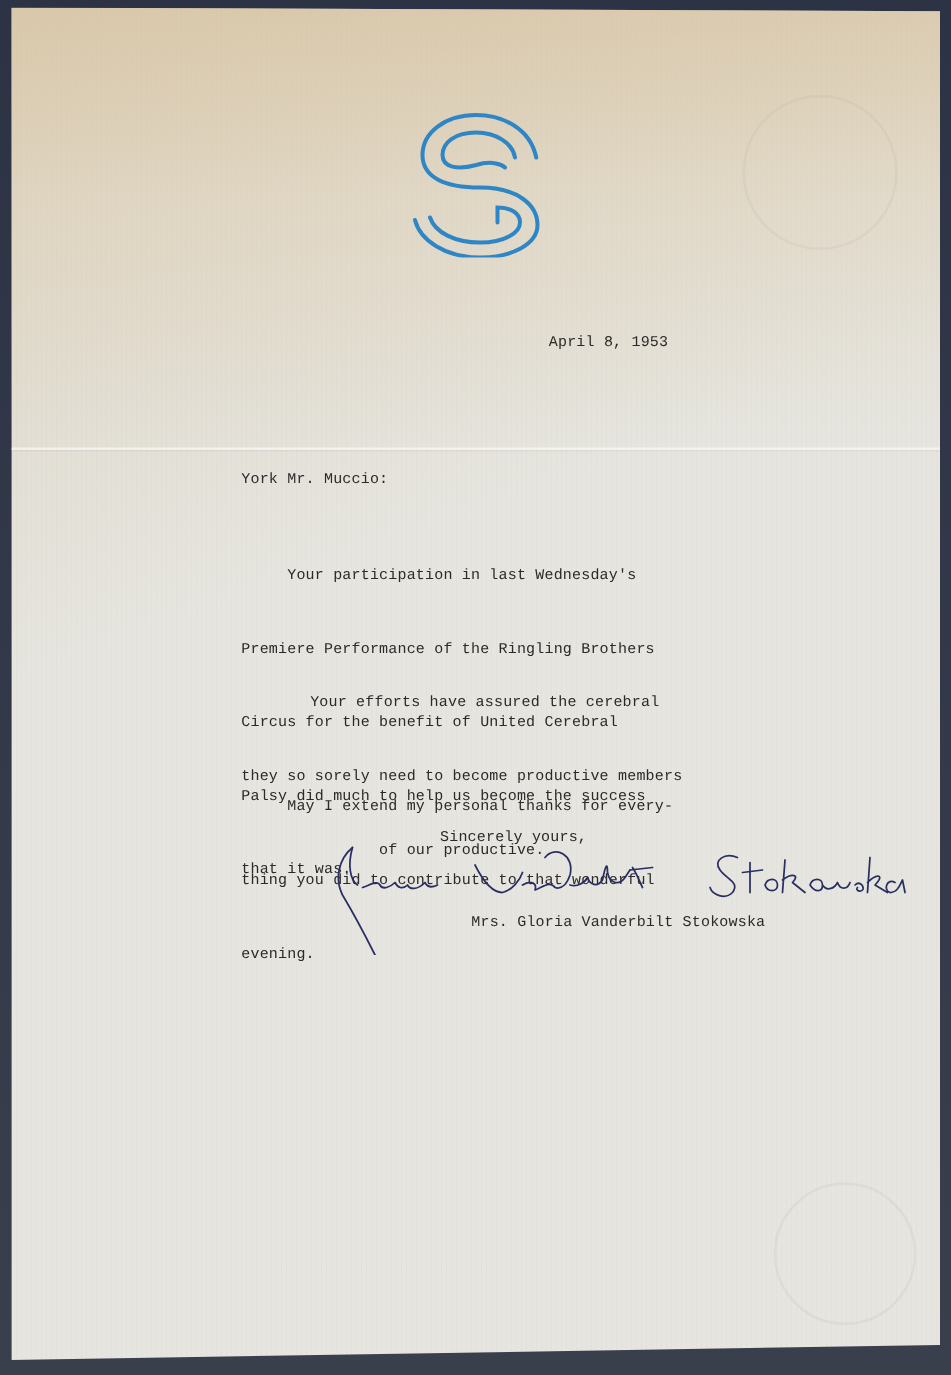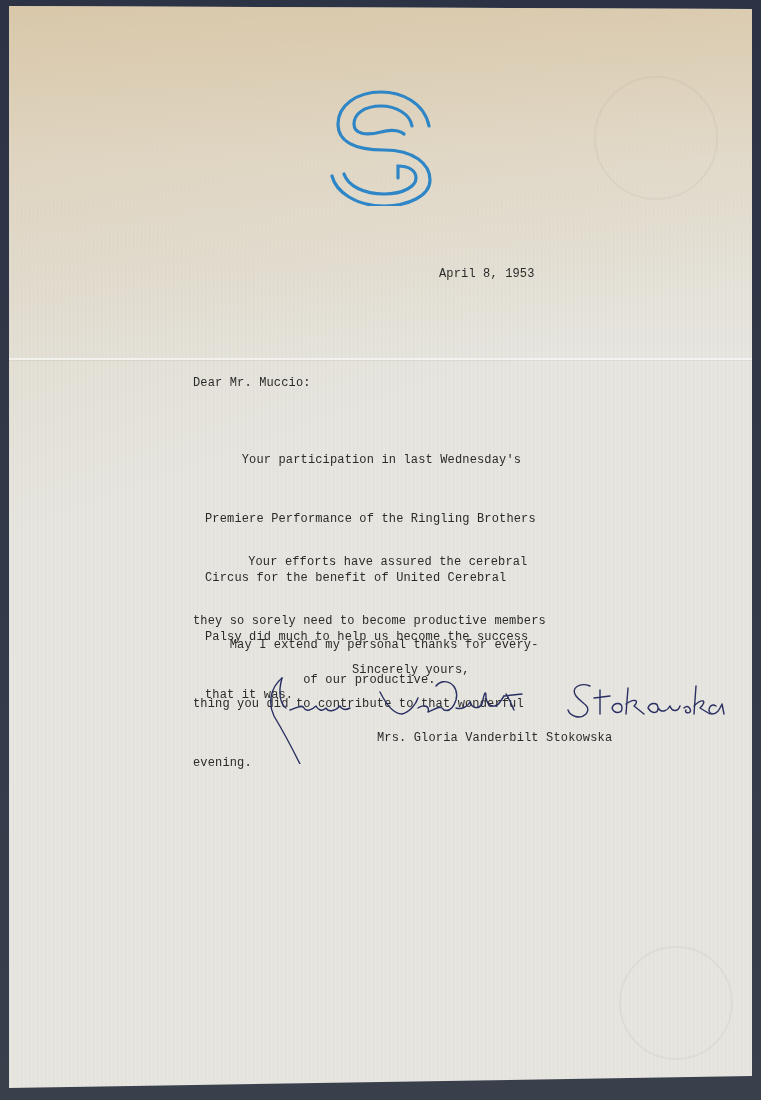--- a/index.html
+++ b/index.html
@@ -65,23 +65,23 @@
     <g fill="none" stroke="#2f86c6" stroke-width="3.2" stroke-linecap="round">
 
       <path d="M103 42 C 98 18, 75 8, 55 8 C 30 8, 12 22, 12 40 C 12 58, 30 66, 58 66 C 88 66, 104 80, 104 96 C 104 112, 82 122, 58 122 C 30 122, 10 108, 6 92"></path>
 
       <path d="M86 42 C 84 30, 70 22, 55 22 C 38 22, 28 30, 28 40 C 28 50, 40 52, 55 48 C 68 44, 76 48, 78 50"></path>
       <path d="M18 90 C 22 102, 38 110, 58 110 C 78 110, 90 102, 90 94 C 90 86, 82 82, 72 82 L 72 94"></path>
     </g>
   </svg>
 
   <div class="typed date" style="left:430px;top:259px;">April 8, 1953</div>
-  <div class="typed salutation" style="left:184px;top:368px;">Dear Mr. Muccio:</div>
+  <div class="typed salutation" style="left:184px;top:368px;">York Mr. Muccio:</div>
 
-  <div class="typed para1" style="left:196px;top:406px;">
+  <div class="typed para1" style="left:184px;top:406px;">
     <div>     Your participation in last Wednesday's</div>
     <div>Premiere Performance of the Ringling Brothers</div>
     <div>Circus for the benefit of United Cerebral</div>
     <div>Palsy did much to help us become the success</div>
     <div>that it was.</div>
   </div>
 
   <div class="typed para2" style="left:184px;top:508px;">
     <div>     Your efforts have assured the cerebral</div>
     <div>they so sorely need to become productive members</div>

